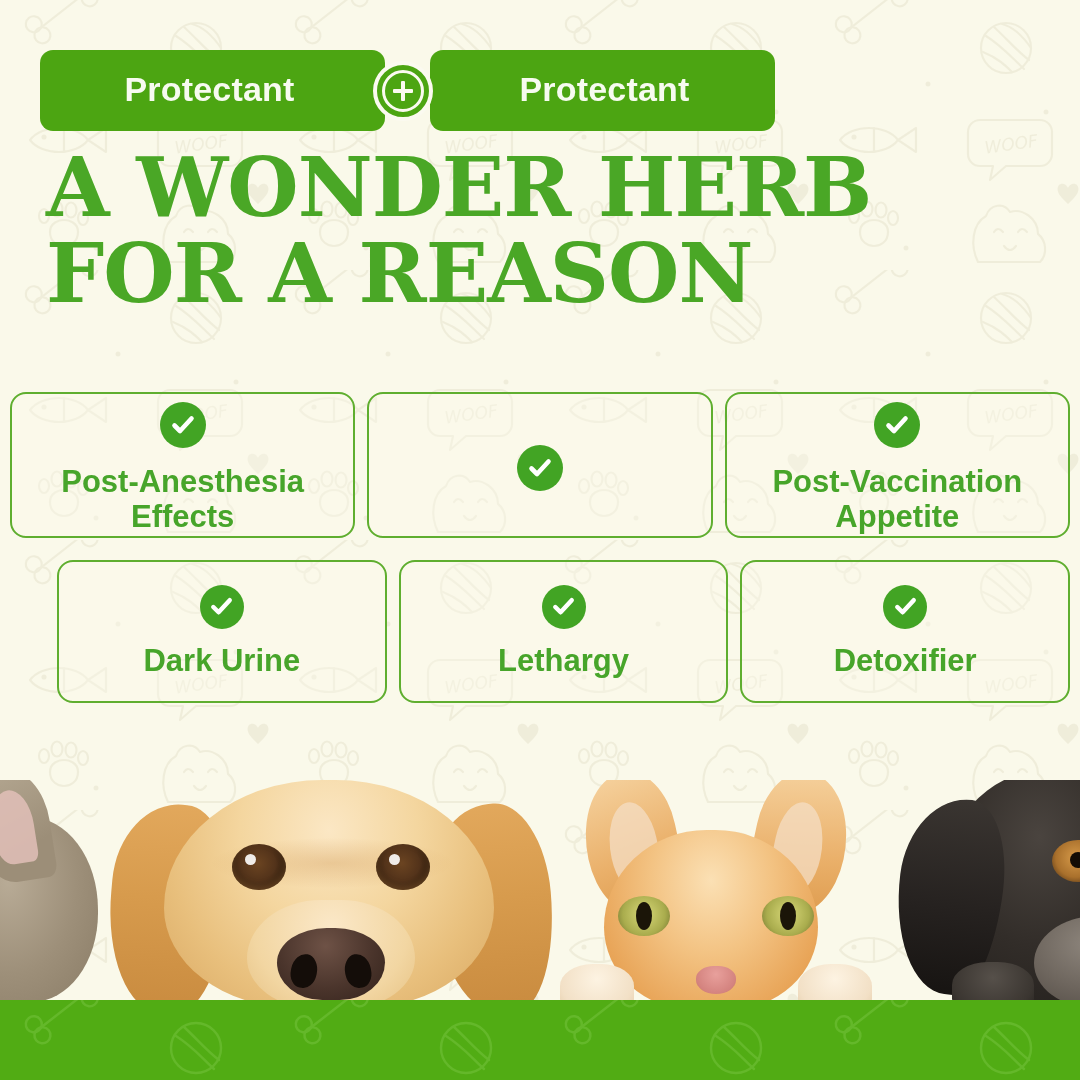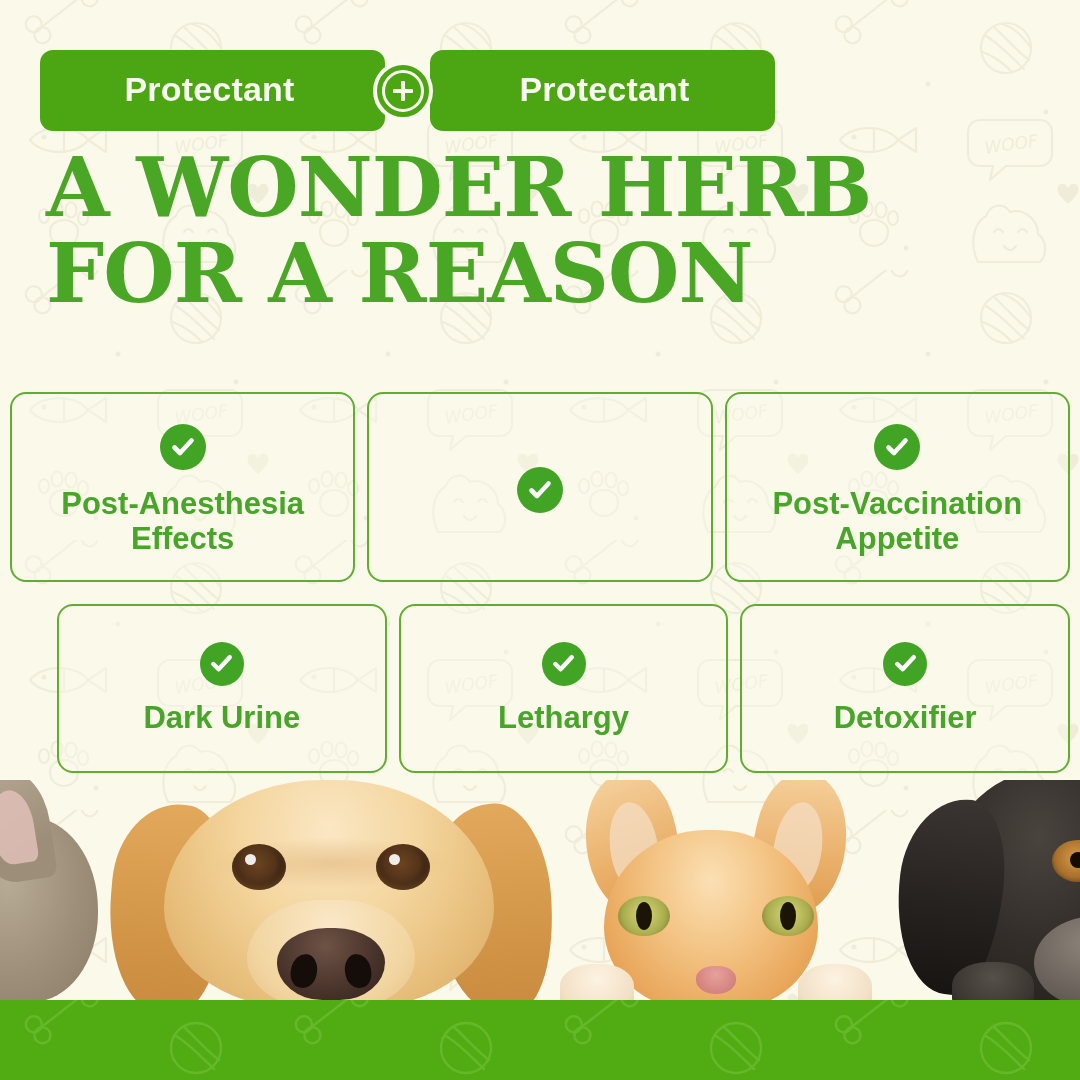--- a/index.html
+++ b/index.html
@@ -104,22 +104,22 @@
   #headline .hl-line-2 { margin-top: 2px; }
 
   
   #cards-region {
     position: absolute;
     left: 10px; top: 392px;
     width: 1060px;
     z-index: 5;
   }
   .card-row { display: flex; }
-  #card-row-1 { gap: 12px; height: 190px; }
-  #card-row-2 { gap: 12px; height: 169px; margin-top: 22px; margin-left: 47px; }
+  #card-row-1 { gap: 12px; height: 146px; }
+  #card-row-2 { gap: 12px; height: 143px; margin-top: 22px; margin-left: 47px; }
 
   .card {
     flex: 1 1 0;
     border: 2.5px solid #5fae2f;
     border-radius: 16px;
     background: rgba(251,250,236,.35);
     display: flex;
     flex-direction: column;
     align-items: center;
     justify-content: center;

